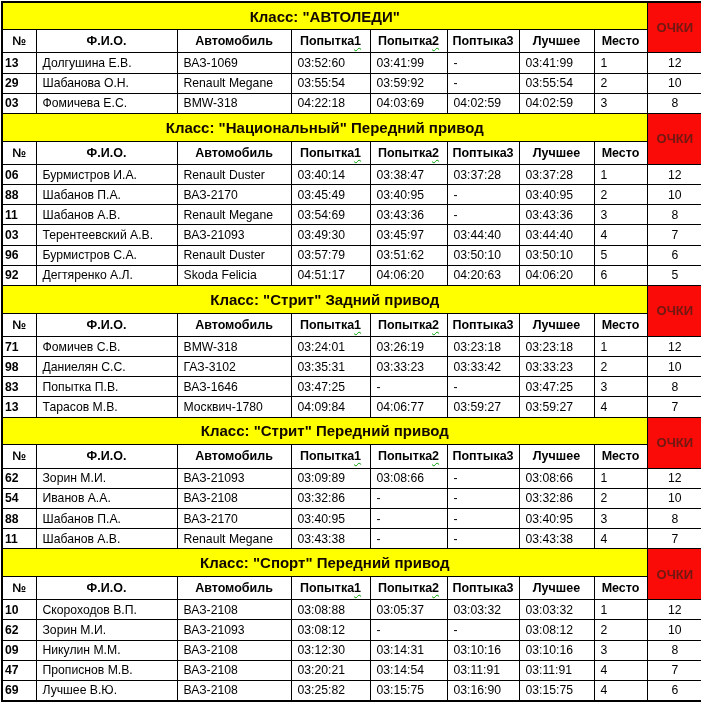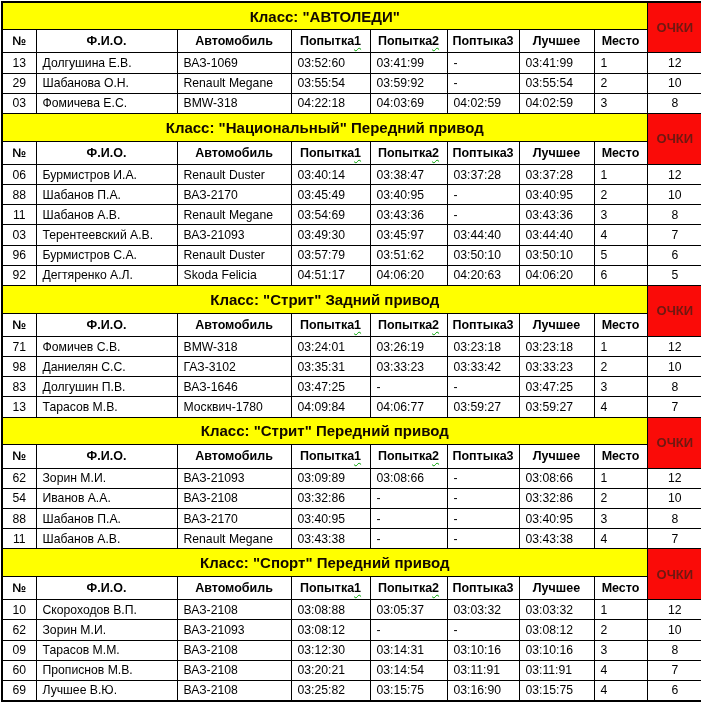--- a/index.html
+++ b/index.html
@@ -47,21 +47,21 @@
     text-align:center;
     height:22px;
     background:#ffffff;
   }
   tr.data-row td{
     font-size:12.2px;
     height:19px;
     padding:0 4px;
     background:#ffffff;
   }
-  tr.data-row td.c-num{text-align:center;padding:0 2px;}
+  tr.data-row td.c-num{padding:0 2px;font-weight:bold;}
   tr.data-row td.c-name,
   tr.data-row td.c-car,
   tr.data-row td.c-time,
   tr.data-row td.c-best,
   tr.data-row td.c-place{text-align:left;padding-left:6px;}
   tr.data-row td.c-points{text-align:center;}
   .sq{
     text-decoration-line:underline;
     text-decoration-style:wavy;
     text-decoration-color:var(--squiggle);
@@ -244,21 +244,21 @@
           <td class="c-car">ГАЗ-3102</td>
           <td class="c-time">03:35:31</td>
           <td class="c-time">03:33:23</td>
           <td class="c-time">03:33:42</td>
           <td class="c-best">03:33:23</td>
           <td class="c-place">2</td>
           <td class="c-points">10</td>
         </tr>
         <tr class="data-row">
           <td class="c-num">83</td>
-          <td class="c-name">Долгушин П.В.</td>
+          <td class="c-name">Попытка П.В.</td>
           <td class="c-car">ВАЗ-1646</td>
           <td class="c-time">03:47:25</td>
           <td class="c-time">-</td>
           <td class="c-time">-</td>
           <td class="c-best">03:47:25</td>
           <td class="c-place">3</td>
           <td class="c-points">8</td>
         </tr>
         <tr class="data-row">
           <td class="c-num">13</td>
@@ -360,31 +360,31 @@
           <td class="c-car">ВАЗ-21093</td>
           <td class="c-time">03:08:12</td>
           <td class="c-time">-</td>
           <td class="c-time">-</td>
           <td class="c-best">03:08:12</td>
           <td class="c-place">2</td>
           <td class="c-points">10</td>
         </tr>
         <tr class="data-row">
           <td class="c-num">09</td>
-          <td class="c-name">Тарасов М.М.</td>
+          <td class="c-name">Никулин М.М.</td>
           <td class="c-car">ВАЗ-2108</td>
           <td class="c-time">03:12:30</td>
           <td class="c-time">03:14:31</td>
           <td class="c-time">03:10:16</td>
           <td class="c-best">03:10:16</td>
           <td class="c-place">3</td>
           <td class="c-points">8</td>
         </tr>
         <tr class="data-row">
-          <td class="c-num">60</td>
+          <td class="c-num">47</td>
           <td class="c-name">Прописнов М.В.</td>
           <td class="c-car">ВАЗ-2108</td>
           <td class="c-time">03:20:21</td>
           <td class="c-time">03:14:54</td>
           <td class="c-time">03:11:91</td>
           <td class="c-best">03:11:91</td>
           <td class="c-place">4</td>
           <td class="c-points">7</td>
         </tr>
         <tr class="data-row">

